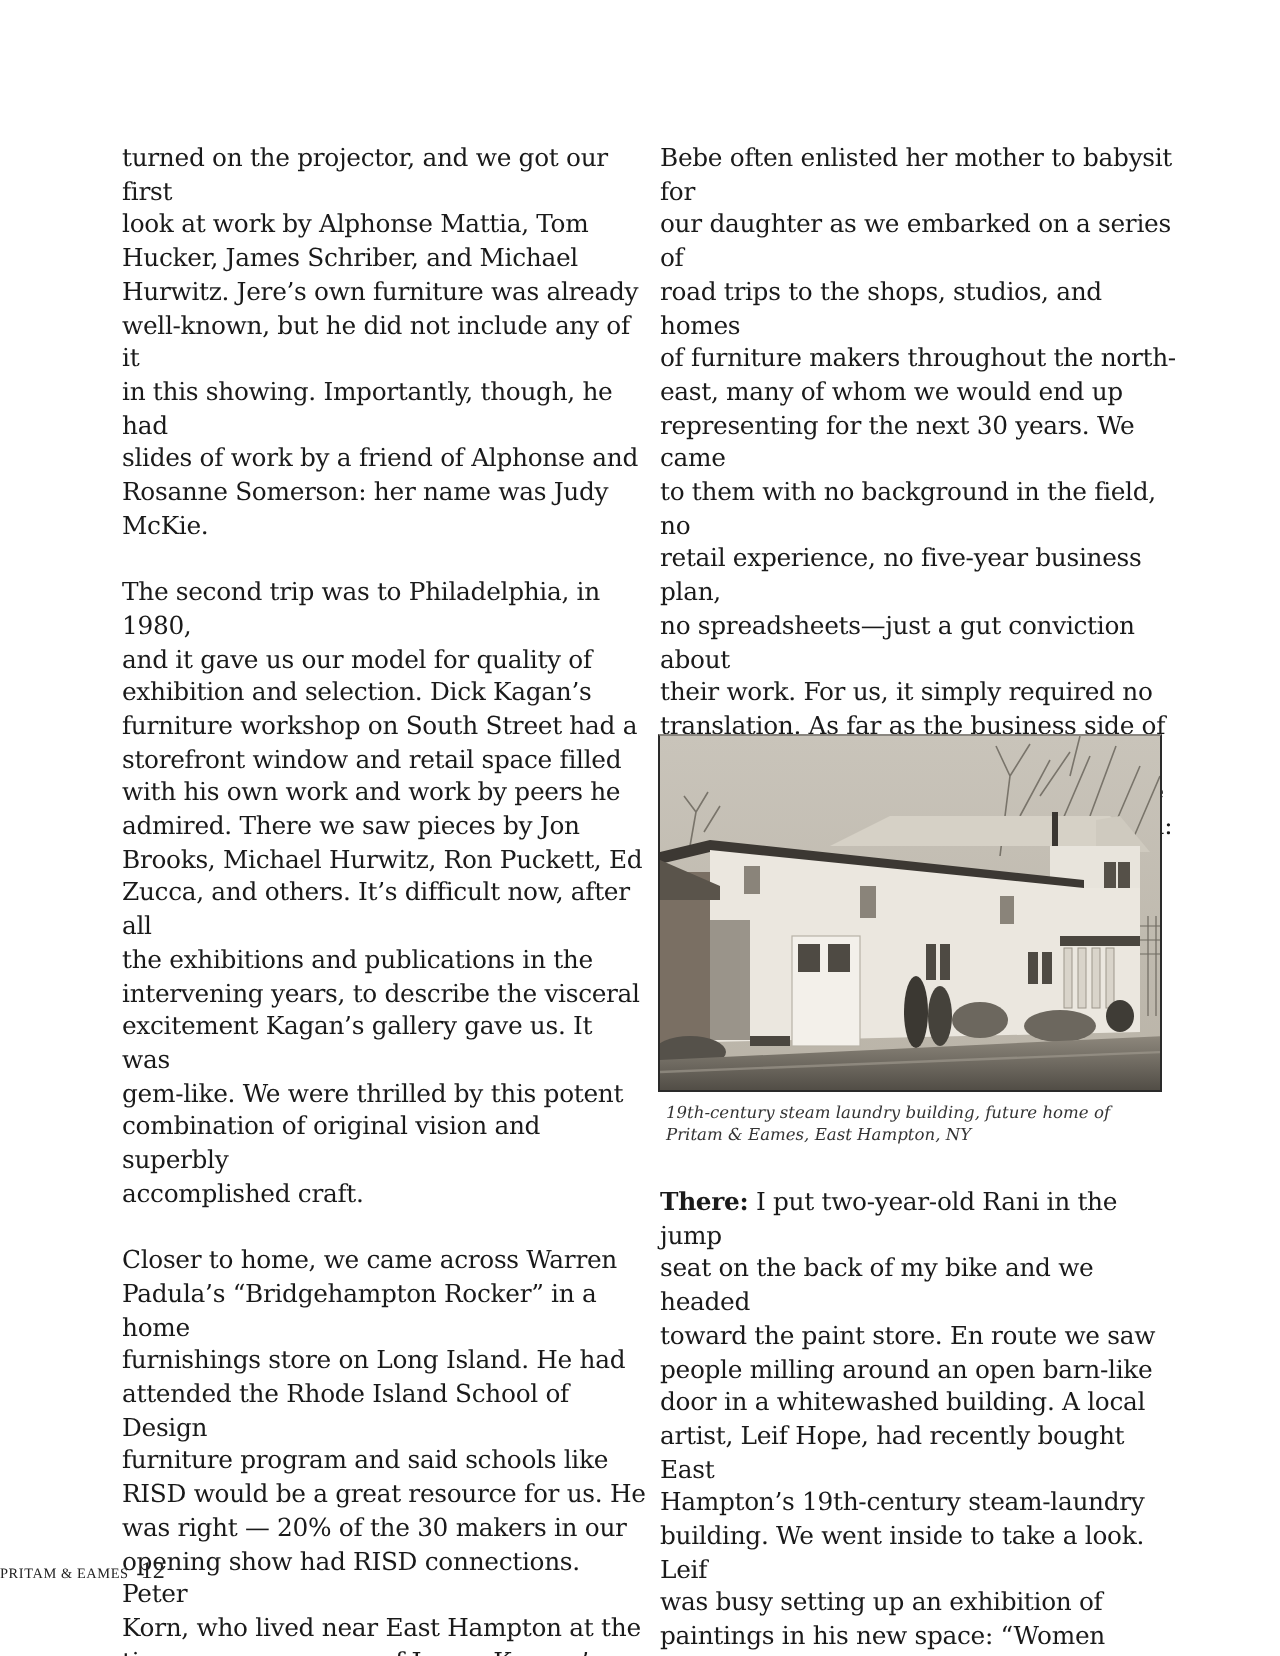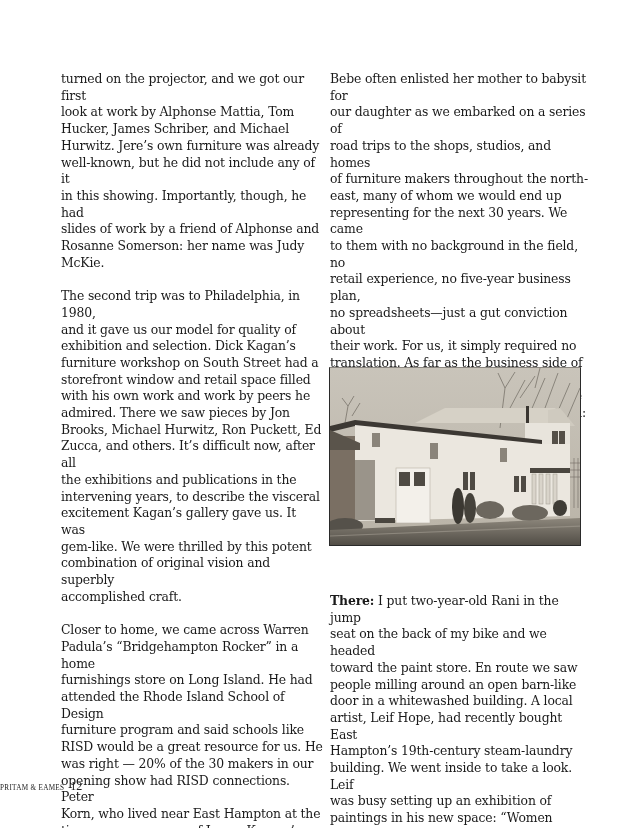--- a/index.html
+++ b/index.html
@@ -167,20 +167,22 @@
       <ellipse cx="200" cy="145" rx="18" ry="8" fill="#6c675e"></ellipse>
       <ellipse cx="230" cy="140" rx="7" ry="8" fill="#3f3c36"></ellipse>
       <ellipse cx="15" cy="158" rx="18" ry="8" fill="#55514a"></ellipse>
       <rect x="45" y="150" width="20" height="5" fill="#4a463f"></rect>
 
       <polygon points="0,162 252,150 252,179 0,179" fill="url(#road)"></polygon>
       <path d="M0 168 L252 158" stroke="#a39d92" stroke-width="1.2" opacity="0.6"></path>
     </svg>
   </div>
 
+  <div class="caption">19th-century steam laundry building, future home of
+Pritam &amp; Eames, East Hampton, NY</div>
 
   <div class="col col-right right-lower">
     <p class="last"><span class="bold">There:</span><span> I put two-year-old Rani in the jump
 seat on the back of my bike and we headed
 toward the paint store. En route we saw
 people milling around an open barn-like
 door in a whitewashed building.  A local
 artist, Leif Hope, had recently bought East
 Hampton’s 19th-century steam-laundry
 building. We went inside to take a look. Leif

